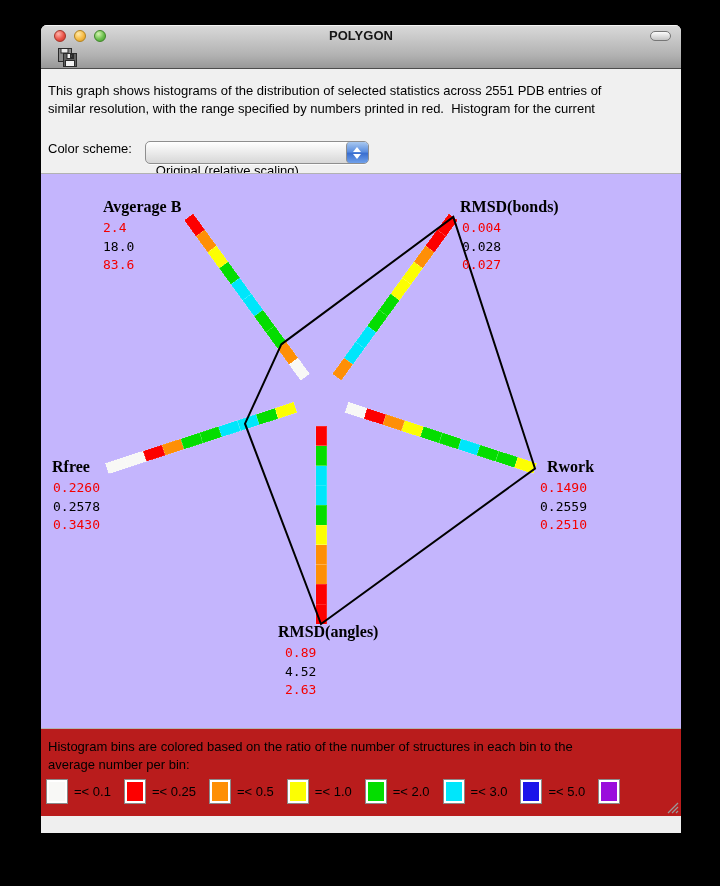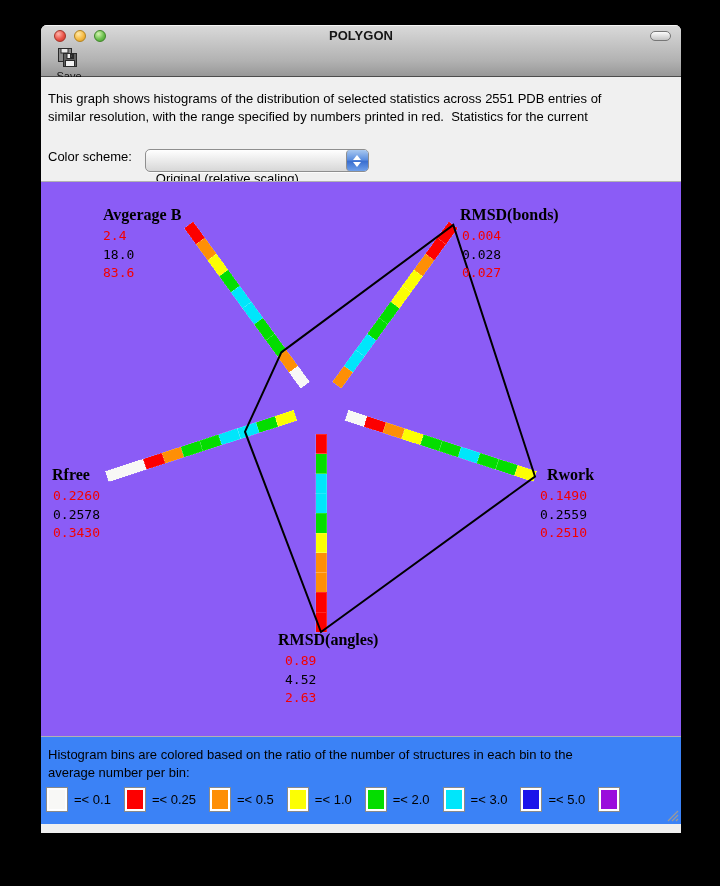--- a/index.html
+++ b/index.html
@@ -2,21 +2,21 @@
 <html><head>
 <meta charset="utf-8">
 <style>
   * { margin:0; padding:0; box-sizing:border-box; }
   html,body { width:720px; height:886px; background:#000; font-family:"Liberation Sans",sans-serif; overflow:hidden; }
 
   .window { position:absolute; left:41px; top:25px; width:640px; height:808px;
             background:#efefef; border-radius:6px 6px 0 0; overflow:hidden; }
 
   
-  .header { position:relative; height:52px;
+  .header { position:relative; height:44px;
             background:linear-gradient(#dadada 0%, #c9c9c9 30%, #b2b2b2 70%, #989898 100%);
             border-bottom:1px solid #4c4c4c; }
   .header::before { content:""; position:absolute; top:0; left:0; right:0; height:1px; background:#f4f4f4; }
   .titlebar { position:relative; height:22px; }
   .title { display:block; text-align:center; line-height:22px; font-size:13px; font-weight:bold; color:#161616; }
   .lights { position:absolute; left:13px; top:5px; display:flex; gap:8px; }
   .light { width:12px; height:12px; border-radius:50%; }
   .light.red    { background:radial-gradient(circle at 35% 30%, #ffb3aa, #ea5449 55%, #bf3428); border:1px solid #a33327; }
   .light.yellow { background:radial-gradient(circle at 35% 30%, #ffe9a8, #f6bb45 55%, #d7951f); border:1px solid #b1821e; }
   .light.green  { background:radial-gradient(circle at 35% 30%, #d4f4b0, #6cc04e 55%, #3f9a2e); border:1px solid #3f8527; }
@@ -36,28 +36,28 @@
            background:linear-gradient(#ffffff,#ededed 45%,#d7d7d7); box-shadow:0 1px 0 rgba(255,255,255,.7);
            display:flex; align-items:center; }
   .popup-text { flex:1; font-size:13px; color:#000; padding-left:10px;margin-top:36px; }
   .popup-cap { width:22px; height:21px; margin-right:0px; border-radius:4px;
                background:linear-gradient(#a8c8f0,#5e90e0 45%,#3a6fd0 55%,#6fa0ea);
                border-left:1px solid #8e8e8e; display:flex; flex-direction:column; align-items:center; justify-content:center; gap:2px; }
   .tri-up { width:0; height:0; border-left:4px solid transparent; border-right:4px solid transparent; border-bottom:5px solid #fff; }
   .tri-dn { width:0; height:0; border-left:4px solid transparent; border-right:4px solid transparent; border-top:5px solid #fff; }
 
   
-  .plot-panel { position:relative; height:556px; background:#8b5cf6;
+  .plot-panel { position:relative; height:556px; background:#c4b5fd;
                 border-top:1px solid #b2b2b2; border-bottom:1px solid #b2b2b2; }
   .plot-panel svg { display:block; }
   .axis-label { font-family:"Liberation Serif",serif; font-weight:bold; font-size:16px; fill:#000; }
   .axis-value { font-family:"DejaVu Sans Mono",monospace; font-size:13px; }
 
   
-  .footer-panel { position:relative; height:87px; background:#3b82f6; padding:9px 6px 0 7px; }
+  .footer-panel { position:relative; height:87px; background:#b91c1c; padding:9px 6px 0 7px; }
   .footer-line { font-size:13px; line-height:18px; color:#000; white-space:pre; }
   .legend-row { position:absolute; left:5px; top:50px; display:flex; align-items:flex-end; gap:13px; }
   .legend-item { display:flex; align-items:center; gap:6px; }
   .swatch { width:22px; height:25px; border:1px solid #8a8a8a; background:#fff; padding:2px; }
   .swatch-inner { width:100%; height:100%; display:block; }
   .legend-label { font-size:13px; color:#000; }
   .resize-grip { position:absolute; right:2px; bottom:2px; width:13px; height:13px; }
 </style>
 </head>
 <body>
@@ -86,21 +86,21 @@
             <rect x="8.5" y="13.5" width="9" height="6" fill="#f2f2f2"></rect>
           </g>
         </svg>
         <span class="lbl">Save</span>
       </div>
     </div>
   </div>
 
   <div class="desc-panel">
     <div class="desc-line">This graph shows histograms of the distribution of selected statistics across 2551 PDB entries of</div>
-    <div class="desc-line">similar resolution, with the range specified by numbers printed in red.  Statistics for the current</div>
+    <div class="desc-line">similar resolution, with the range specified by numbers printed in red.  Histogram for the current</div>
     <div class="scheme-row">
       <span class="scheme-label">Color scheme:</span>
       <div class="popup">
         <span class="popup-text">Original (relative scaling)</span>
         <span class="popup-cap">
           <span class="tri-up"></span>
             <span class="tri-dn"></span>
         </span>
       </div>
     </div>

